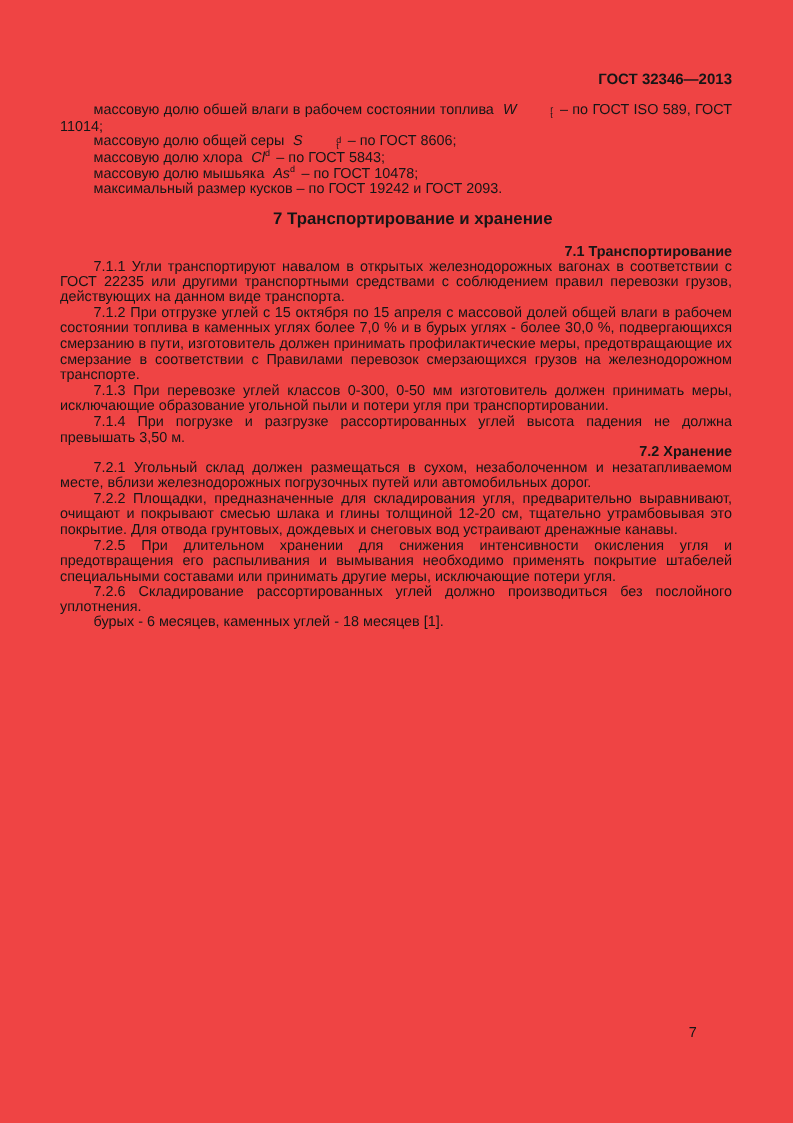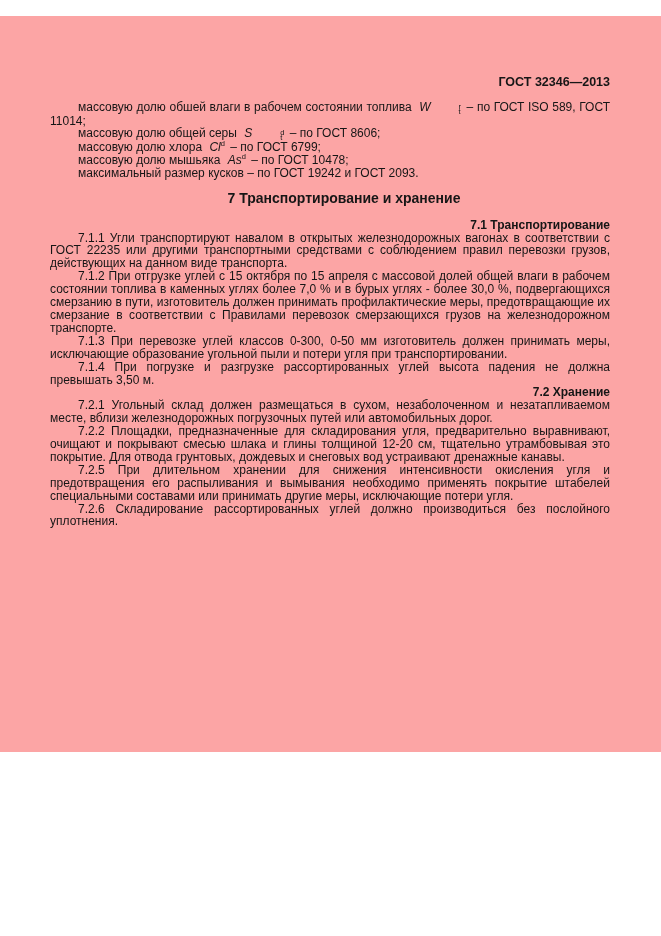--- a/index.html
+++ b/index.html
@@ -3,28 +3,27 @@
 <meta charset="utf-8">
 <style>
   html, body {
     margin: 0;
     padding: 0;
     background: #ffffff;
   }
   .page {
     position: relative;
     width: 661px;
-    height: 736px;
-    background: #fca5a5;
+    height: 936px;
+    background: #ef4444;
     font-family: "Liberation Sans", sans-serif;
     font-size: 12px;
     line-height: 12.9px;
     color: #161616;
     overflow: hidden;
-    margin-top: 16px;
   }
   .running-header {
     position: absolute;
     top: 60px;
     left: 50px;
     width: 560px;
     text-align: right;
     font-weight: bold;
     font-size: 12.5px;
   }
@@ -90,37 +89,38 @@
   <div class="running-header">
     <span>ГОСТ 32346—2013</span>
   </div>
 
   <div class="content">
 
     <p class="body"><span>массовую долю обшей влаги в рабочем состоянии топлива</span> <span class="sym"><span class="it">W</span><span class="supsub"><span class="ss">r</span><span class="ss">t</span></span></span> <span>– по ГОСТ ISO 589, ГОСТ 11014;</span></p>
 
     <p class="body"><span>массовую долю общей серы</span> <span class="sym"><span class="it">S</span><span class="supsub"><span class="ss">d</span><span class="ss">t</span></span></span> <span>– по ГОСТ 8606;</span></p>
 
-    <p class="body"><span>массовую долю хлора</span> <span class="sym"><span class="it">Cl</span><sup class="d">d</sup></span> <span>– по ГОСТ 6799;</span></p>
+    <p class="body"><span>массовую долю хлора</span> <span class="sym"><span class="it">Cl</span><sup class="d">d</sup></span> <span>– по ГОСТ 5843;</span></p>
 
     <p class="body"><span>массовую долю мышьяка</span> <span class="sym"><span class="it">As</span><sup class="d">d</sup></span> <span>– по ГОСТ 10478;</span></p>
 
     <p class="body">максимальный размер кусков – по ГОСТ 19242 и ГОСТ 2093.</p>
 
     <h2 class="section-title">7 Транспортирование и хранение</h2>
 
     <p class="subheading">7.1 Транспортирование</p>
     <p class="body">7.1.1 Угли транспортируют навалом в открытых железнодорожных вагонах в соответствии с ГОСТ 22235 или другими транспортными средствами с соблюдением правил перевозки грузов, действующих на данном виде транспорта.</p>
     <p class="body">7.1.2 При отгрузке углей с 15 октября по 15 апреля с массовой долей общей влаги в рабочем состоянии топлива в каменных углях более 7,0 % и в бурых углях - более 30,0 %, подвергающихся смерзанию в пути, изготовитель должен принимать профилактические меры, предотвращающие их смерзание в соответствии с Правилами перевозок смерзающихся грузов на железнодорожном транспорте.</p>
     <p class="body">7.1.3 При перевозке углей классов 0-300, 0-50 мм изготовитель должен принимать меры, исключающие образование угольной пыли и потери угля при транспортировании.</p>
     <p class="body">7.1.4 При погрузке и разгрузке рассортированных углей высота падения не должна превышать 3,50 м.</p>
 
     <p class="subheading">7.2 Хранение</p>
     <p class="body">7.2.1 Угольный склад должен размещаться в сухом, незаболоченном и незатапливаемом месте, вблизи железнодорожных погрузочных путей или автомобильных дорог.</p>
     <p class="body">7.2.2 Площадки, предназначенные для складирования угля, предварительно выравнивают, очищают и покрывают смесью шлака и глины толщиной 12-20 см, тщательно утрамбовывая это покрытие. Для отвода грунтовых, дождевых и снеговых вод устраивают дренажные канавы.</p>
     <p class="body">7.2.5 При длительном хранении для снижения интенсивности окисления угля и предотвращения его распыливания и вымывания необходимо применять покрытие штабелей специальными составами или принимать другие меры, исключающие потери угля.</p>
     <p class="body">7.2.6 Складирование рассортированных углей должно производиться без послойного уплотнения.</p>
+    <p class="body">бурых - 6 месяцев, каменных углей - 18 месяцев [1].</p>
 
   </div>
 
   <div class="page-number">7</div>
 
 </div>
 
 </body></html>

